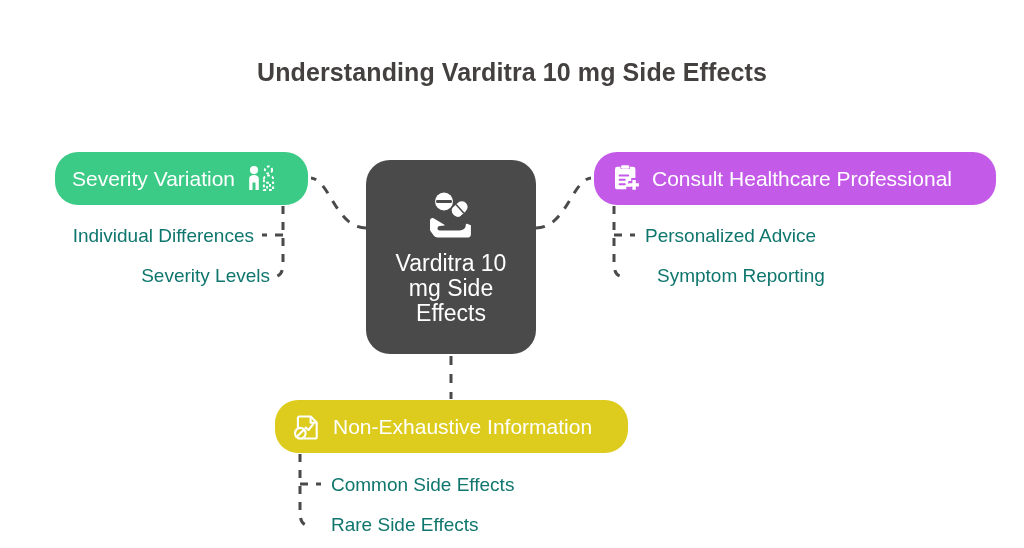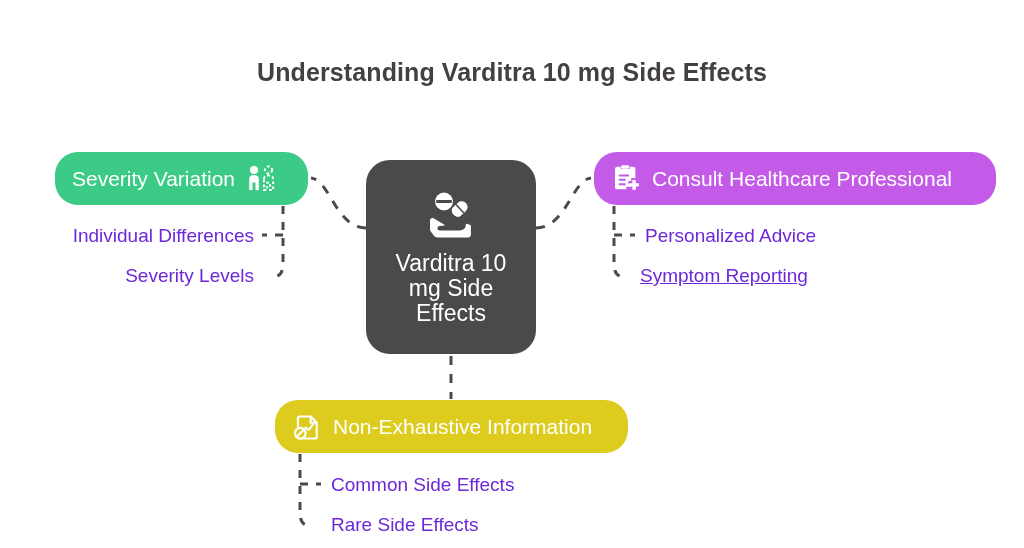--- a/index.html
+++ b/index.html
@@ -122,29 +122,29 @@
     top: 400px;
     width: 353px;
     background: #ddcc1e;
   }
 
   
   .leaf {
     position: absolute;
     font-size: 19px;
     line-height: 22px;
-    color: #6d28d9;
+    color: #0f766e;
     white-space: nowrap;
   }
   .leaf.right-align { text-align: right; }
 
   #leaf-individual-differences { left: 0px;   top: 225px; width: 254px; }
-  #leaf-severity-levels        { left: 0px;   top: 265px; width: 254px; }
+  #leaf-severity-levels        { left: 16px;   top: 265px; width: 254px; }
   #leaf-personalized-advice    { left: 645px; top: 225px; }
-  #leaf-symptom-reporting      { left: 640px; top: 265px; text-decoration: underline; }
+  #leaf-symptom-reporting      { left: 657px; top: 265px; }
   #leaf-common-side-effects    { left: 331px; top: 474px; }
   #leaf-rare-side-effects      { left: 331px; top: 514px; }
 </style>
 </head>
 <body>
 
 <div id="canvas">
 
   <div id="title">Understanding Varditra 10 mg Side Effects</div>
 

